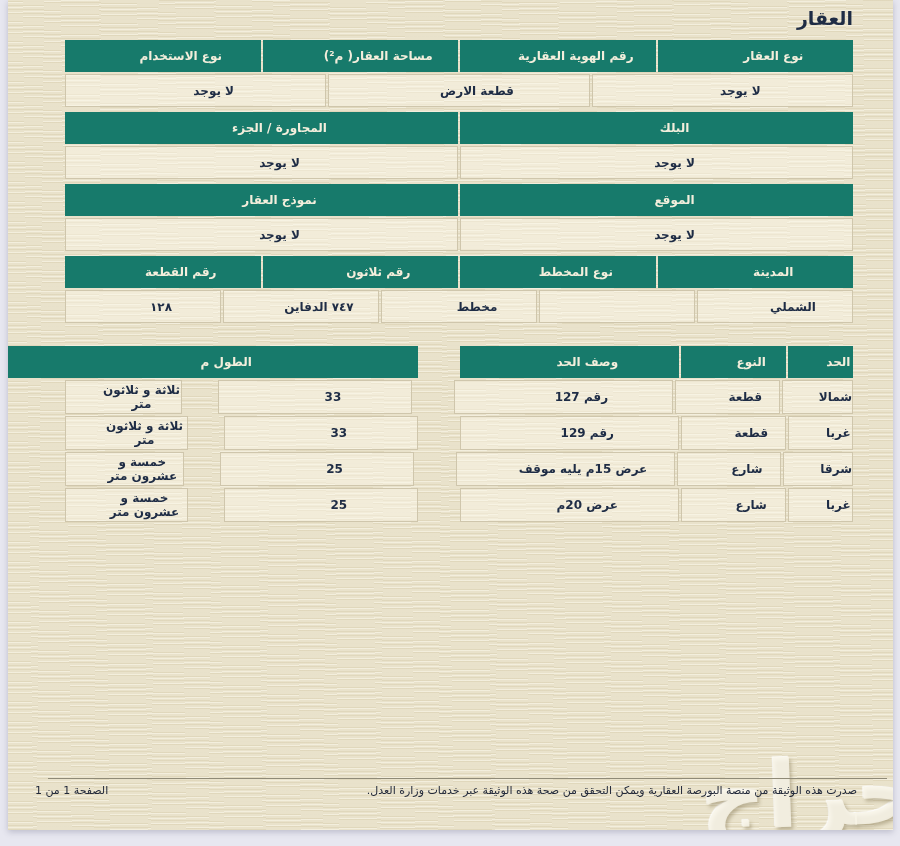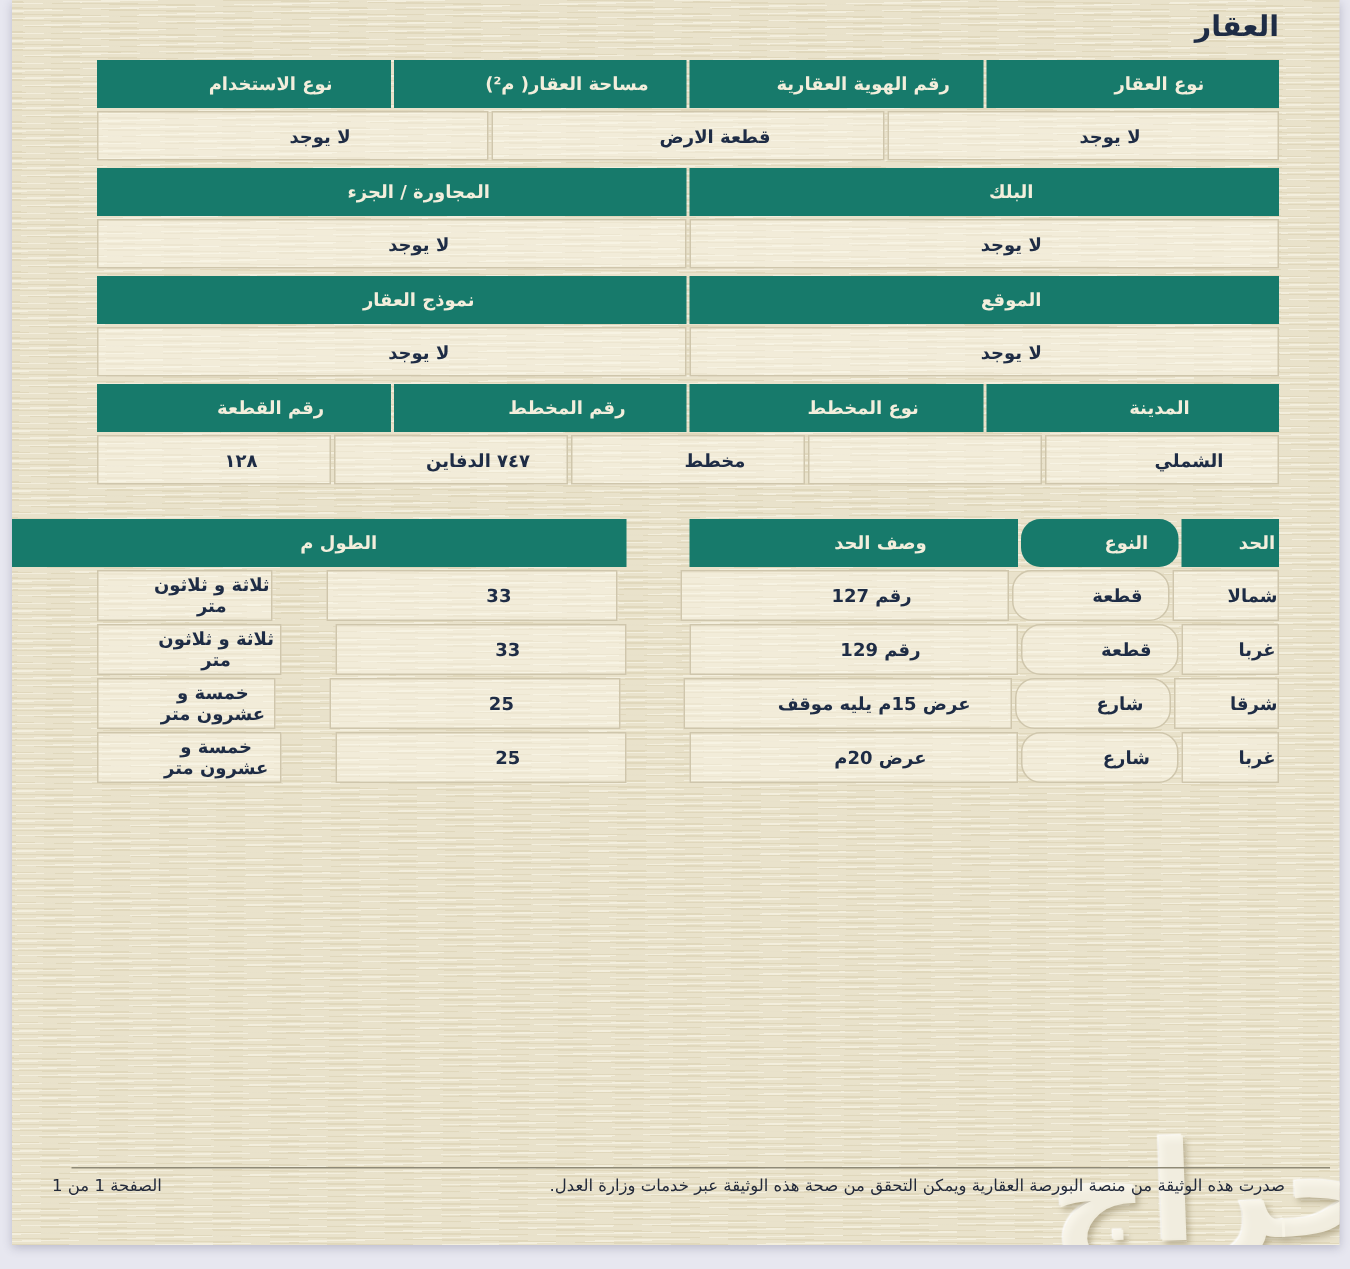--- a/index.html
+++ b/index.html
@@ -52,21 +52,21 @@
   }
   .cell.d{
     background:rgba(252,248,236,0.45);
     border:1px solid var(--tan);
     color:var(--ink);
     height:33px;
   }
   .eq{ flex:1 1 0; }
   
   .c-bnd{  flex:0 0 8.3%; }
-  .c-typ{  flex:0 0 13.3%;border-radius:13px; }
+  .c-typ{  flex:0 0 13.3%; }
   .c-dsc{  flex:0 0 27.8%;margin-left:40px; }
   .c-num{  flex:0 0 24.6%;margin-left:34px; }
   .c-txt{  flex:1 1 0; }
   .c-len{  flex:0 0 53.2%; }
   .boundaries{ margin-top:23px; }
   .boundaries .row.data{ margin-bottom:2px; }
   .boundaries .cell.d{ height:34px; }
 
   .footer{ position:absolute; left:0; right:0; bottom:33px; z-index:2; }
   .divider{ border-top:1px solid #8f8a77; margin:0 6px 0 40px; }
@@ -129,21 +129,21 @@
         <div class="row data">
           <div class="cell d eq">لا يوجد</div>
           <div class="cell d eq">لا يوجد</div>
         </div>
       </div>
 
       <div class="sec">
         <div class="row head">
           <div class="cell h eq">المدينة</div>
           <div class="cell h eq">نوع المخطط</div>
-          <div class="cell h eq">رقم المخطط</div>
+          <div class="cell h eq">رقم ثلاثون</div>
           <div class="cell h eq">رقم القطعة</div>
         </div>
         <div class="row data">
           <div class="cell d eq">الشملي</div>
           <div class="cell d eq"></div>
           <div class="cell d eq">مخطط</div>
           <div class="cell d eq">٧٤٧ الدفاين</div>
           <div class="cell d eq">١٢٨</div>
         </div>
       </div>

